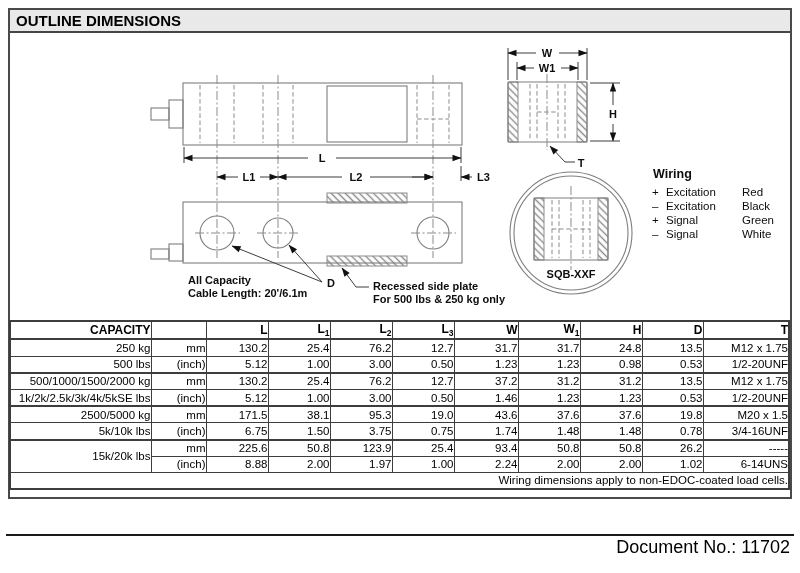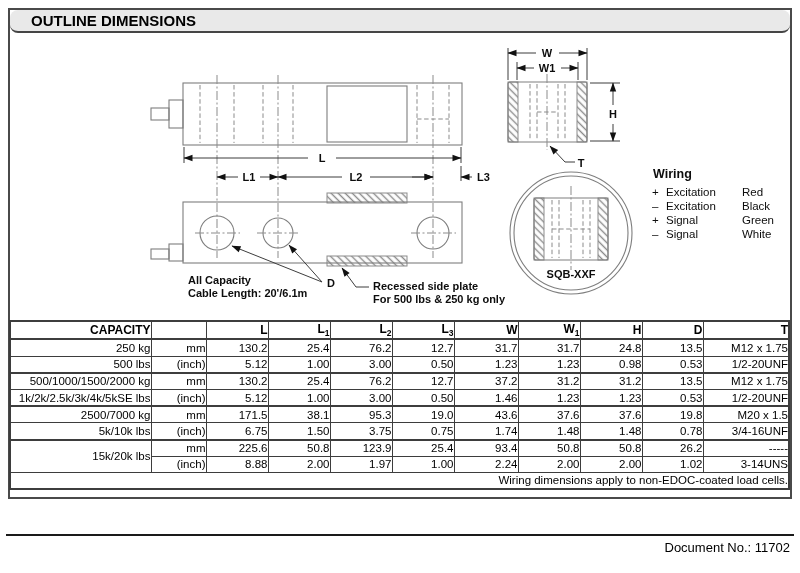--- a/index.html
+++ b/index.html
@@ -1,39 +1,39 @@
 <!DOCTYPE html>
 <html><head>
 <meta charset="utf-8">
 <style>
   html,body{margin:0;padding:0;background:#fff;}
   .page{position:relative;width:800px;height:573px;background:#ffffff;
         font-family:"Liberation Sans",sans-serif;color:#111;overflow:hidden;}
   .main-box{position:absolute;left:8px;top:8px;width:780px;height:487px;border:2px solid #4a4a4a;background:#fff;}
   .title-bar{height:21px;background:#e9e9e9;border-bottom:2px solid #454545;display:flex;align-items:center;
-             padding-left:21px;font-weight:bold;font-size:15px;color:#000;border-radius:8px;}
+             padding-left:6px;font-weight:bold;font-size:15px;color:#000;}
   svg.drawing{position:absolute;left:0;top:0;width:800px;height:573px;}
   .geo{stroke:#7e7e7e;stroke-width:1.1;fill:none;}
   .geo2{stroke:#8b8b8b;stroke-width:1;fill:none;}
   .dash{stroke-dasharray:4.5 2.6;}
   .dashdot{stroke-dasharray:9 2.5 2 2.5;}
   .dim{stroke:#3d3d3d;stroke-width:1;fill:none;}
   .hatchbox{fill:url(#hatch);stroke:#8b8b8b;stroke-width:1;}
   .lbl{font:bold 11px "Liberation Sans",sans-serif;fill:#0d0d0d;}
   .lblr{font:400 11.5px "Liberation Sans",sans-serif;fill:#0d0d0d;}
   .wtitle{font:bold 12.5px "Liberation Sans",sans-serif;fill:#0d0d0d;}
   table.dims{position:absolute;left:9px;top:320px;width:781px;border-collapse:collapse;table-layout:fixed;
              font-size:11.5px;text-align:right;color:#000;border:2px solid #3d3d3d;}
   table.dims th,table.dims td{border:1px solid #3d3d3d;padding:0;height:15.2px;white-space:nowrap;overflow:hidden;}
   table.dims th{font-size:12px;font-weight:bold;height:16px;}
   table.dims th sub{font-size:8.5px;}
   table.dims tr.gs td{border-top-width:2px;margin-top:24px;}
   table.dims thead th{border-bottom-width:2px;}
   .footer-line{position:absolute;left:6px;top:534px;width:788px;border-top:2px solid #1a1a1a;}
-  .footer-text{position:absolute;right:10px;top:540px;text-align:right;font-size:13px;line-height:15px;color:#000;}
+  .footer-text{position:absolute;right:10px;top:540px;text-align:right;font-size:18px;line-height:15px;color:#000;}
 </style>
 </head>
 <body>
 
 <div class="page">
 
   <div class="main-box">
     <div class="title-bar">
       <span>OUTLINE DIMENSIONS</span>
     </div>
@@ -259,21 +259,21 @@
           <td>1.00</td>
           <td>3.00</td>
           <td>0.50</td>
           <td>1.46</td>
           <td>1.23</td>
           <td>1.23</td>
           <td>0.53</td>
           <td>1/2-20UNF</td>
         </tr>
         <tr class="gs">
-          <td>2500/7000 kg</td>
+          <td>2500/5000 kg</td>
           <td>mm</td>
           <td>171.5</td>
           <td>38.1</td>
           <td>95.3</td>
           <td>19.0</td>
           <td>43.6</td>
           <td>37.6</td>
           <td>37.6</td>
           <td>19.8</td>
           <td>M20 x 1.5</td>
@@ -307,21 +307,21 @@
         <tr>
           <td>(inch)</td>
           <td>8.88</td>
           <td>2.00</td>
           <td>1.97</td>
           <td>1.00</td>
           <td>2.24</td>
           <td>2.00</td>
           <td>2.00</td>
           <td>1.02</td>
-          <td>3-14UNS</td>
+          <td>6-14UNS</td>
         </tr>
         <tr>
           <td colspan="11">Wiring dimensions apply to non-EDOC-coated load cells.</td>
         </tr>
       </tbody>
     </table>
 
   <div class="footer-line"></div>
   <div class="footer-text">
     <div>Document No.: 11702</div>

